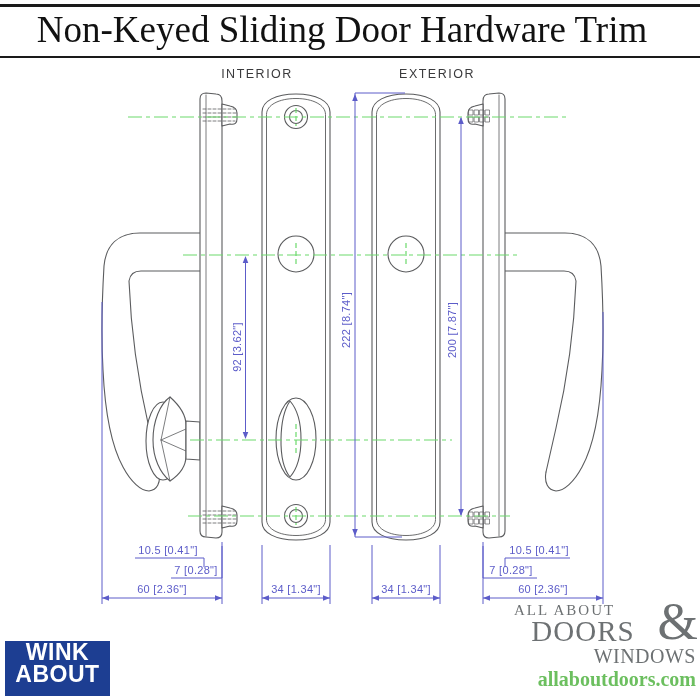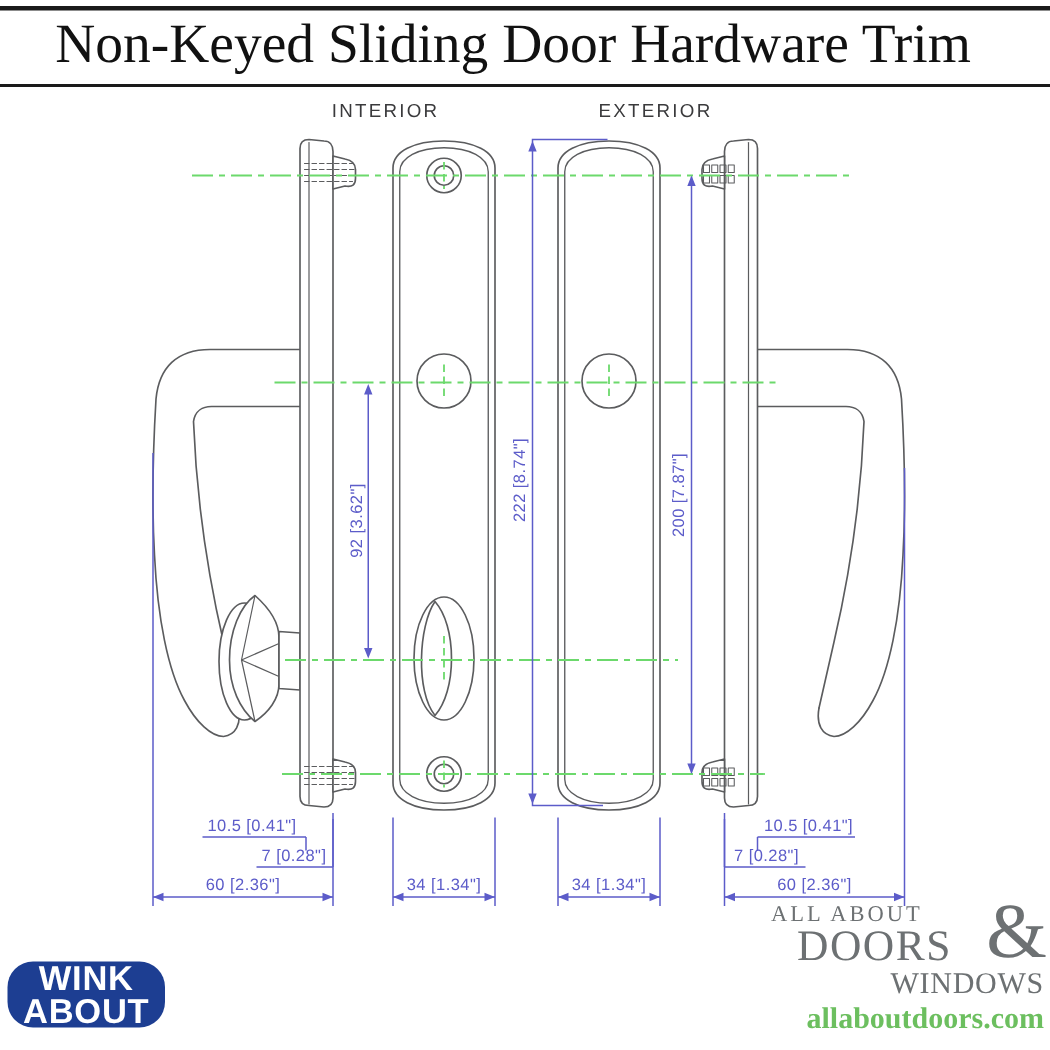--- a/index.html
+++ b/index.html
@@ -17,26 +17,25 @@
   svg.drawing{position:absolute;left:0;top:0;}
   text.viewlabel{
     font-family:"Liberation Sans", sans-serif;font-size:12.5px;letter-spacing:1.5px;
     fill:#3a3a3c;
   }
   text.dim{
     font-family:"Liberation Sans", sans-serif;font-size:11px;letter-spacing:0.3px;
     fill:#5c5cc9;
   }
   .winkhaus{
-    position:absolute;left:5px;top:641px;width:105px;height:44px;
+    position:absolute;left:5px;top:641px;width:105px;height:55px;
     background:#1d3e92;color:#fff;display:flex;flex-direction:column;
     align-items:center;justify-content:flex-start;
     font-weight:bold;font-size:23px;line-height:22px;letter-spacing:0.5px;
     font-family:"Liberation Sans", sans-serif;
-    border-radius:17px;
   }
   .aadw{
     position:absolute;right:4px;top:602px;width:182px;
     font-family:"Liberation Serif", serif;color:#6d7173;
   }
   .aadw .amp{
     position:absolute;right:-2px;top:-6px;font-size:52px;line-height:52px;color:#6d7173;
   }
   .aadw .row1{margin-right:50px;text-align:left;font-size:15px;letter-spacing:2px;line-height:16px;}
   .aadw .row2{margin-right:44px;text-align:center;font-size:29px;line-height:26px;letter-spacing:1px;}

